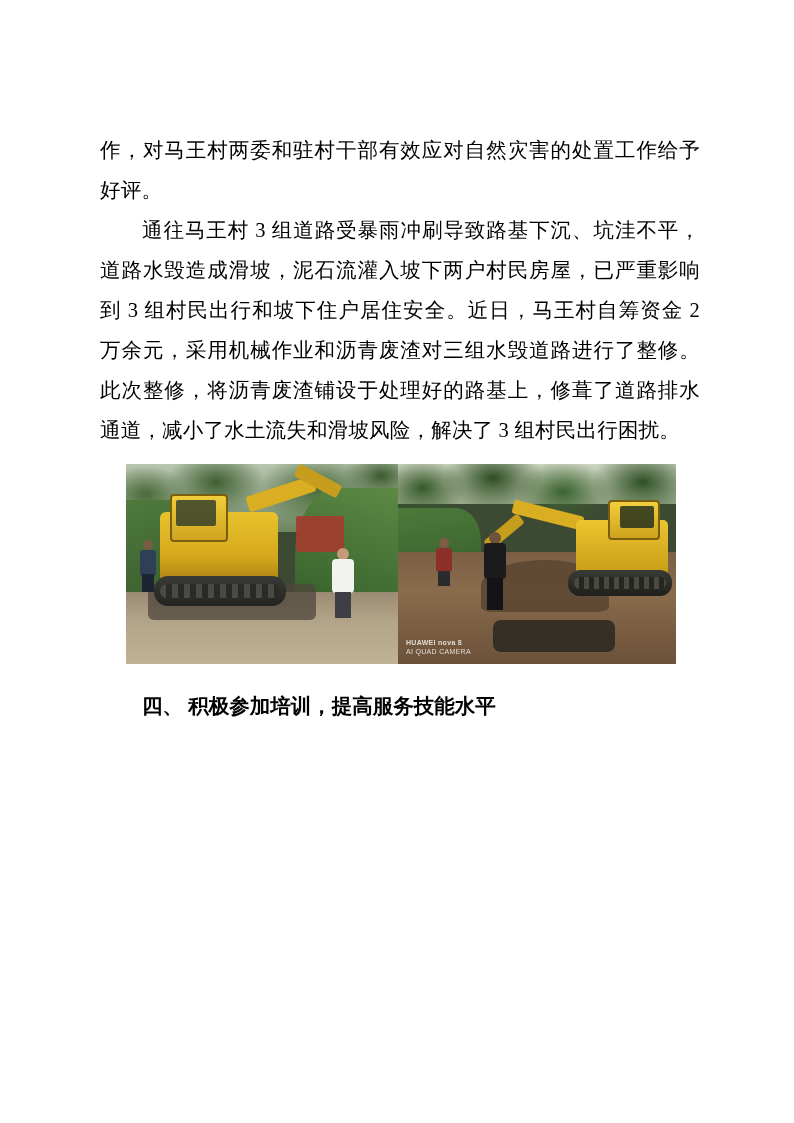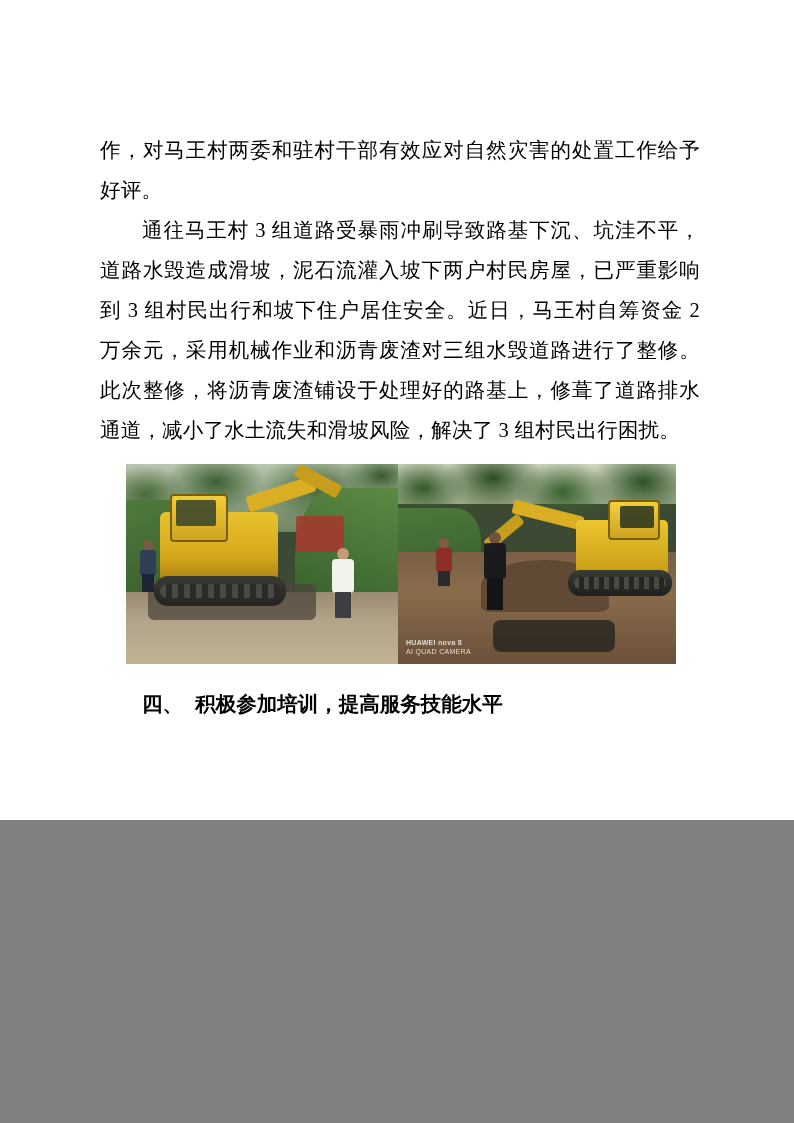--- a/index.html
+++ b/index.html
@@ -2,21 +2,21 @@
 <html><head>
 <meta charset="utf-8">
 <style>
   html, body {
     margin: 0;
     padding: 0;
     background: #808080;
   }
   .page {
     width: 794px;
-    height: 820px;
+    height: 1123px;
     background: #ffffff;
     position: relative;
     box-sizing: border-box;
     margin: 0 auto;
     overflow: hidden;
     font-family: "Liberation Serif", "DejaVu Serif", serif;
   }
   .content {
     position: absolute;
     left: 100px;
@@ -35,21 +35,21 @@
   p.indent {
     text-indent: 42px;
   }
   h2.heading {
     margin: 0;
     font-size: 20.5px;
     line-height: 40px;
     font-weight: bold;
     color: #000000;
     text-indent: 42px;
-    font-family: Liberation Mono, monospace;
+    font-family: Liberation Serif, serif;
   }
   .spacer-sm { height: 12px; }
   .spacer-md { height: 22px; }
 
   
   .photo-strip {
     width: 550px;
     height: 200px;
     margin: 14px 0 0 26px;
     display: flex;

